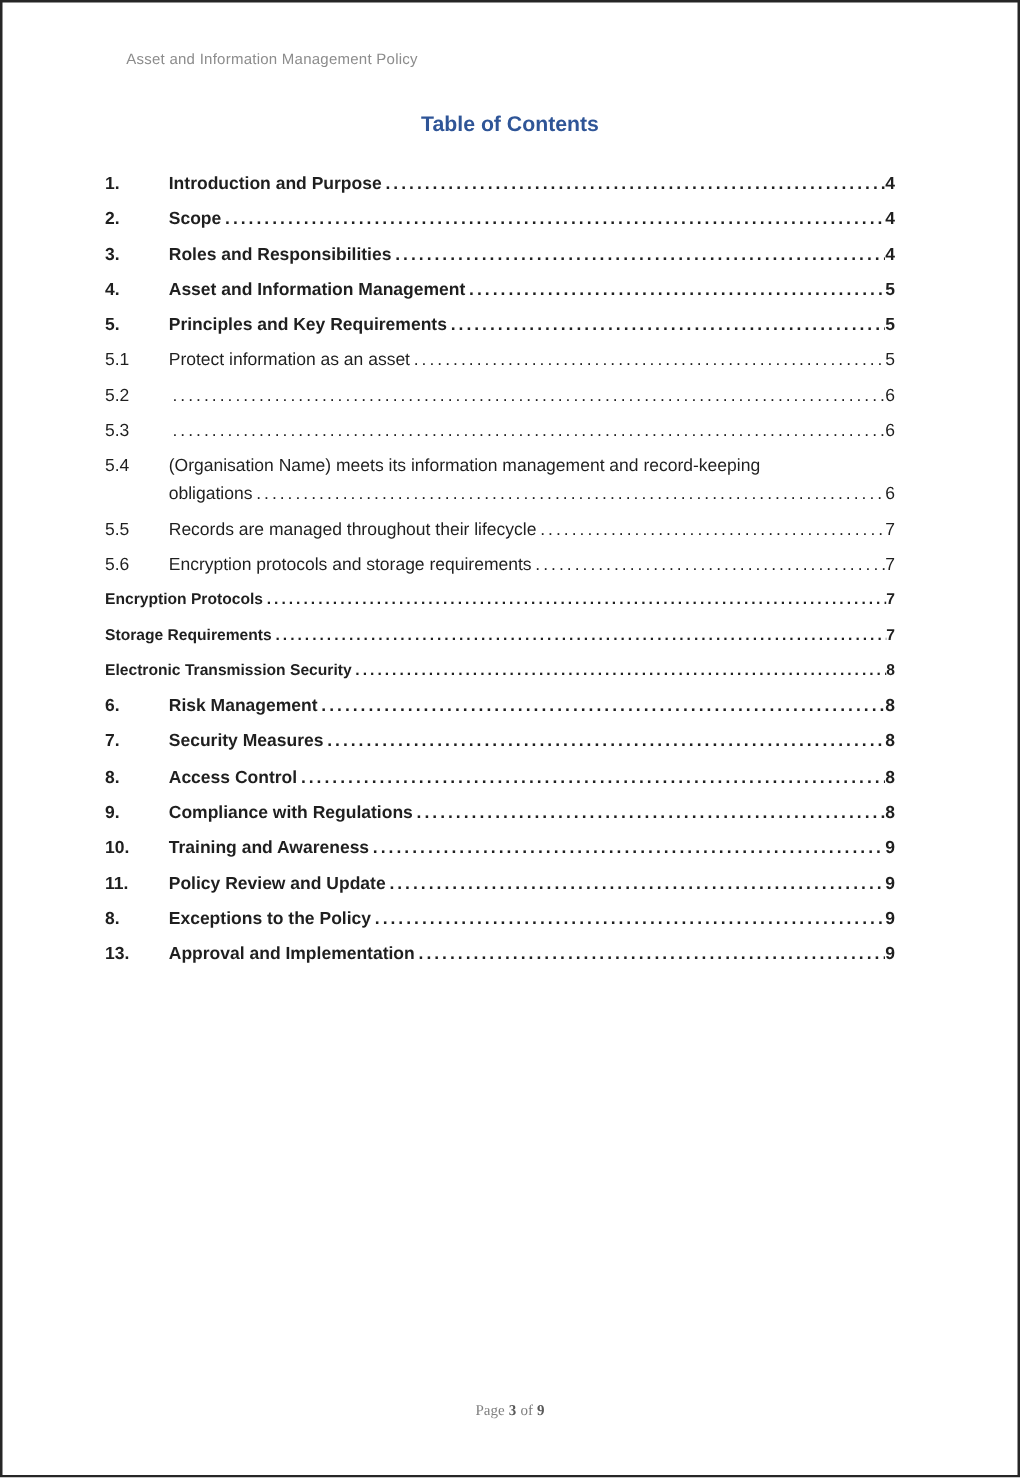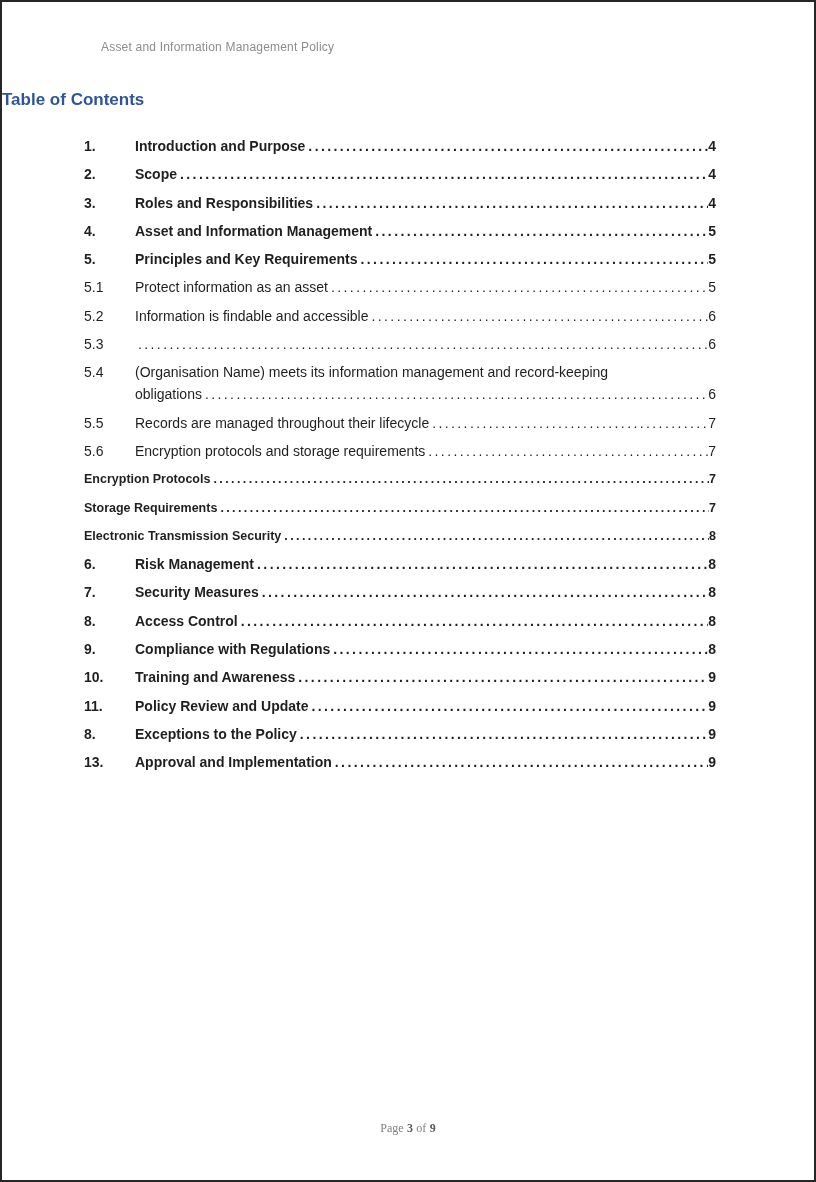--- a/index.html
+++ b/index.html
@@ -23,20 +23,21 @@
     font-size: 12px;
     color: #8c8c8c;
     letter-spacing: 0.2px;
     margin-left: 17px;
   }
   .doc-title {
     position: absolute;
     top: 88px;
     left: 0;
     right: 0;
+    text-align: center;
     font-size: 17px;
     font-weight: bold;
     color: #2F5597;
   }
   .toc {
     position: absolute;
     top: 133px;
     left: 0;
     right: 0;
     padding: 0 98px 0 82px;
@@ -156,21 +157,20 @@
             <span class="toc-label">Protect information as an asset</span>
             <span class="dots">....................................................................................................................................................................................................................................................................</span>
             <span class="toc-page">5</span>
           </span>
         </span>
       </div>
       <div class="toc-row lvl2">
         <span class="toc-num">5.2</span>
         <span class="toc-body">
           <span class="toc-lastline">
-            <span class="toc-label">Information is findable and accessible</span>
             <span class="dots">....................................................................................................................................................................................................................................................................</span>
             <span class="toc-page">6</span>
           </span>
         </span>
       </div>
       <div class="toc-row lvl2">
         <span class="toc-num">5.3</span>
         <span class="toc-body">
           <span class="toc-lastline">
             <span class="dots">....................................................................................................................................................................................................................................................................</span>

